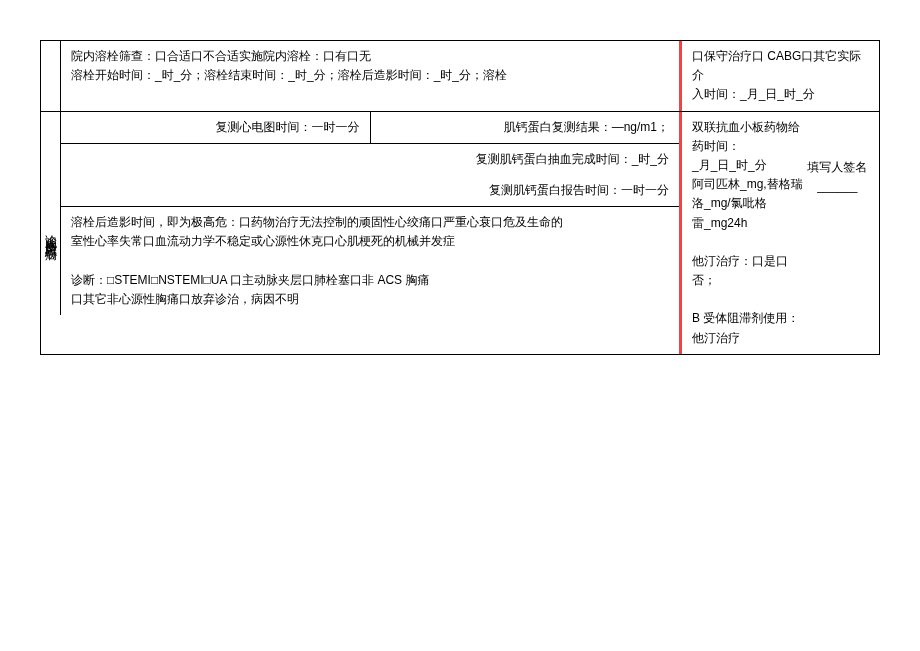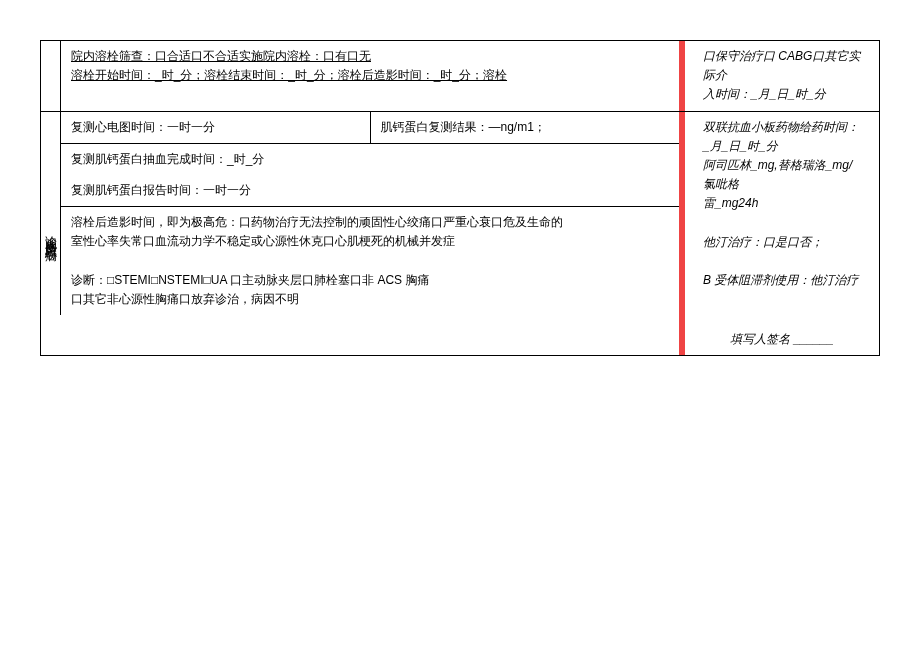--- a/index.html
+++ b/index.html
@@ -38,39 +38,39 @@
       flex: 1;
       display: flex;
       flex-direction: column;
     }
     .cell {
       padding: 6px 10px;
       border-left: 1px solid #000;
     }
     .rcol {
       width: 200px;
-      border-left: 6px solid #ef4444;
-      padding: 6px 18px;
-      font-style: italic;
+      border-left: 3px solid #ef4444;
+      padding: 6px 10px;
     }
     .subrow {
       display: flex;
+      text-align: right;
     }
     .subrow > .cell { flex: 1; }
     .subborder { border-top: 1px solid #000; flex-direction: column; }
     .sig { text-align: center; margin-top: 40px; }
   </style>
 </head>
 <body>
 
 <div class="wrap">
 
   <div class="row">
     <div class="vlabel"></div>
-    <div class="cell" style="flex:1;text-decoration:underline;">
+    <div class="cell" style="flex:1;">
       <div>院内溶栓筛查：口合适口不合适实施院内溶栓：口有口无</div>
       <div>溶栓开始时间：_时_分；溶栓结束时间：_时_分；溶栓后造影时间：_时_分；溶栓</div>
     </div>
     <div class="rcol">
       <div>口保守治疗口 CABG口其它实际介</div>
       <div>入时间：_月_日_时_分</div>
     </div>
   </div>
 
   <div class="row">
@@ -85,21 +85,21 @@
         <div class="cell">复测肌钙蛋白报告时间：一时一分</div>
       </div>
       <div class="cell subborder" style="border-bottom:none;">
         <div>溶栓后造影时间，即为极高危：口药物治疗无法控制的顽固性心绞痛口严重心衰口危及生命的</div>
         <div>室性心率失常口血流动力学不稳定或心源性休克口心肌梗死的机械并发症</div>
         <br>
         <div>诊断：□STEMI□NSTEMI□UA 口主动脉夹层口肺栓塞口非 ACS 胸痛</div>
         <div>口其它非心源性胸痛口放弃诊治，病因不明</div>
       </div>
     </div>
-    <div class="rcol" style="display:flex;flex-direction:column;justify-content:space-between;">
+    <div class="rcol" style="display:flex;justify-content:space-between;">
       <div>
         <div>双联抗血小板药物给药时间：</div>
         <div>_月_日_时_分</div>
         <div>阿司匹林_mg,替格瑞洛_mg/氯吡格</div>
         <div>雷_mg24h</div>
         <br>
         <div>他汀治疗：口是口否；</div>
         <br>
         <div>B 受体阻滞剂使用：他汀治疗</div>
       </div>

